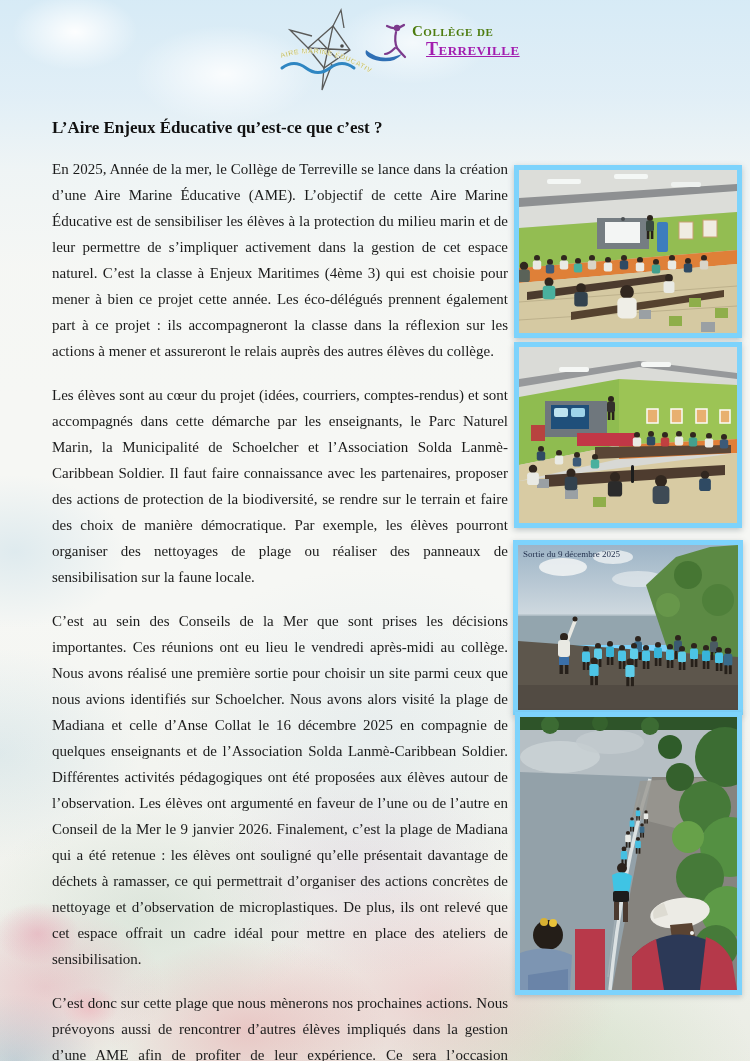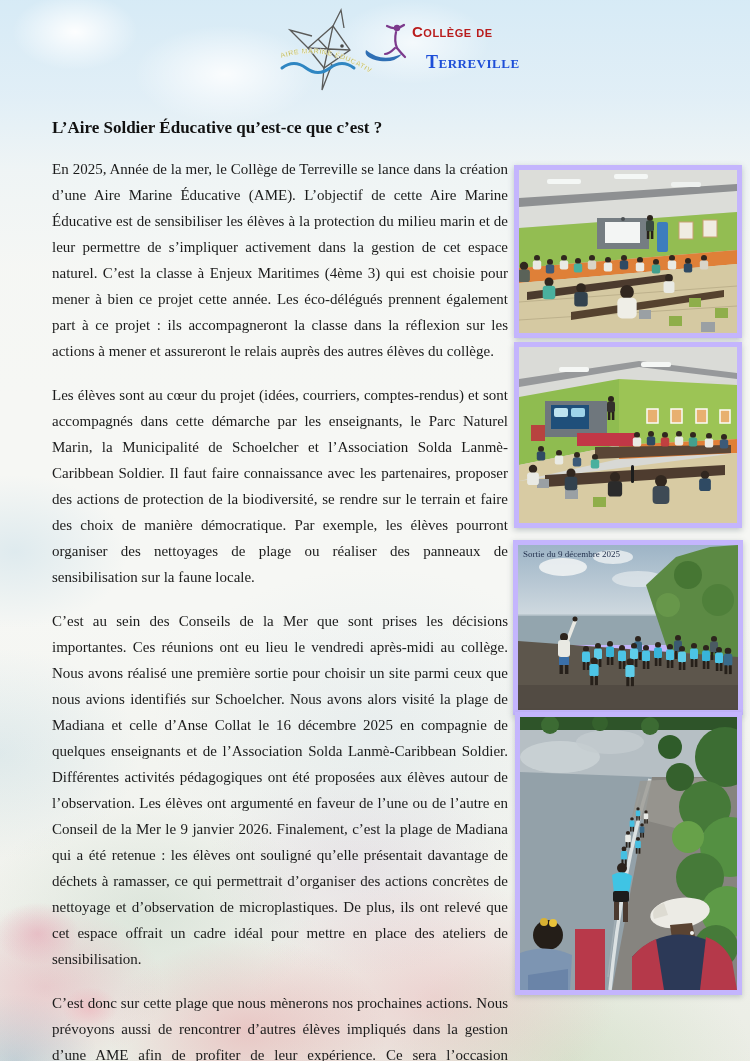--- a/index.html
+++ b/index.html
@@ -33,26 +33,26 @@
       radial-gradient(260px 180px at 76% 100%, rgba(180,205,160,.32), transparent 70%),
       linear-gradient(180deg, transparent 58%, rgba(234,236,228,.45) 84%, rgba(228,231,220,.65) 100%);
   }
 
   
   .ame-logo{position:absolute;left:278px;top:6px;width:95px;height:92px;}
   .college-logo{position:absolute;left:360px;top:20px;width:150px;height:52px;}
   .college-swoosh{position:absolute;left:0;top:0;}
   .college-text{position:absolute;left:52px;top:4px;line-height:1;}
   .college-line1{
-    font-family:Liberation Sans, sans-serif;font-variant:small-caps;font-weight:bold;
-    font-size:15px;letter-spacing:.5px;color:#b91c1c;
+    font-family:Liberation Serif, serif;font-variant:small-caps;font-weight:bold;
+    font-size:15px;letter-spacing:.5px;color:#4d7c0f;
   }
   .college-line2{
     font-family:"Liberation Serif",serif;font-variant:small-caps;font-weight:bold;
-    font-size:18px;letter-spacing:.5px;color:#1d4ed8;margin-left:14px;margin-top:14px;
+    font-size:18px;letter-spacing:.5px;color:#a21caf;margin-left:14px;margin-top:1px;text-decoration:underline;
   }
 
   
   .title{
     position:absolute;left:52px;top:118px;width:460px;margin:0;
     font-size:17px;font-weight:bold;color:#111;
   }
   .article{
     position:absolute;left:52px;top:156px;width:456px;
     font-size:15px;line-height:26px;text-align:justify;
@@ -60,21 +60,21 @@
   .article p{margin:0 0 18px 0;}
   .signature{
     text-align:right;
     font-family:"Liberation Sans",sans-serif;
     font-size:15px;color:#0f172a;
     padding-right:4px;margin-top:-2px;
   }
 
   
   .photo{
-    position:absolute;margin:0;background:#c4b5fd;padding:5px;
+    position:absolute;margin:0;background:#7dd3fc;padding:5px;
     box-shadow:0 2px 6px rgba(60,80,90,.3);
   }
   .photo svg{display:block;}
   .photo-1{left:514px;top:165px;}
   .photo-2{left:514px;top:342px;}
   .photo-3{left:513px;top:540px;}
   .photo-4{left:515px;top:712px;box-shadow:0 2px 5px rgba(60,80,90,.25);}
   .photo-caption{
     position:absolute;left:10px;top:9px;
     font-family:"Liberation Serif",serif;font-size:9px;color:#24324e;
@@ -115,21 +115,21 @@
         <path d="M35,28 q-6,6 -10,6 M37,28 q4,5 8,9"></path>
       </g>
       <circle cx="37" cy="8" r="3.2" fill="#7c3a8c"></circle>
     </svg>
     <div class="college-text">
       <div class="college-line1">Collège de</div>
       <div class="college-line2">Terreville</div>
     </div>
   </div>
 
-  <h1 class="title">L’Aire Soldier Éducative qu’est-ce que c’est ?</h1>
+  <h1 class="title">L’Aire Enjeux Éducative qu’est-ce que c’est ?</h1>
 
   <main class="article">
     <p>En 2025, Année de la mer, le Collège de Terreville se lance dans la création d’une Aire Marine Éducative (AME). L’objectif de cette Aire Marine Éducative est de sensibiliser les élèves à la protection du milieu marin et de leur permettre de s’impliquer activement dans la gestion de cet espace naturel. C’est la classe à Enjeux Maritimes (4ème 3) qui est choisie pour mener à bien ce projet cette année. Les éco-délégués prennent également part à ce projet : ils accompagneront la classe dans la réflexion sur les actions à mener et assureront le relais auprès des autres élèves du collège.</p>
     <p>Les élèves sont au cœur du projet (idées, courriers, comptes-rendus) et sont accompagnés dans cette démarche par les enseignants, le Parc Naturel Marin, la Municipalité de Schoelcher et l’Association Solda Lanmè-Caribbean Soldier. Il faut faire connaissance avec les partenaires, proposer des actions de protection de la biodiversité, se rendre sur le terrain et faire des choix de manière démocratique. Par exemple, les élèves pourront organiser des nettoyages de plage ou réaliser des panneaux de sensibilisation sur la faune locale.</p>
     <p>C’est au sein des Conseils de la Mer que sont prises les décisions importantes. Ces réunions ont eu lieu le vendredi après-midi au collège. Nous avons réalisé une première sortie pour choisir un site parmi ceux que nous avions identifiés sur Schoelcher. Nous avons alors visité la plage de Madiana et celle d’Anse Collat le 16 décembre 2025 en compagnie de quelques enseignants et de l’Association Solda Lanmè-Caribbean Soldier. Différentes activités pédagogiques ont été proposées aux élèves autour de l’observation. Les élèves ont argumenté en faveur de l’une ou de l’autre en Conseil de la Mer le 9 janvier 2026. Finalement, c’est la plage de Madiana qui a été retenue : les élèves ont souligné qu’elle présentait davantage de déchets à ramasser, ce qui permettrait d’organiser des actions concrètes de nettoyage et d’observation de microplastiques. De plus, ils ont relevé que cet espace offrait un cadre idéal pour mettre en place des ateliers de sensibilisation.</p>
     <p>C’est donc sur cette plage que nous mènerons nos prochaines actions. Nous prévoyons aussi de rencontrer d’autres élèves impliqués dans la gestion d’une AME afin de profiter de leur expérience. Ce sera l’occasion d’échanger des idées et d’obtenir des conseils pratiques pour nous lancer dans la gestion de notre propre Aire Marine Éducative. Nous vous tiendrons informés des avancées de notre projet.</p>
     <div class="signature">Mme ALAMELOU</div>
   </main>
 
   <figure class="photo photo-1">

